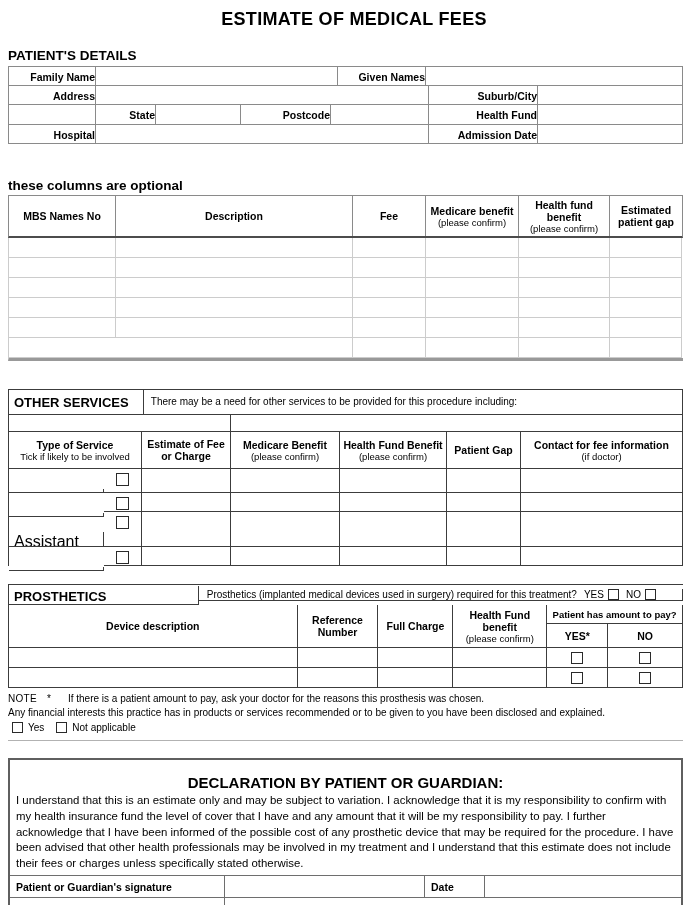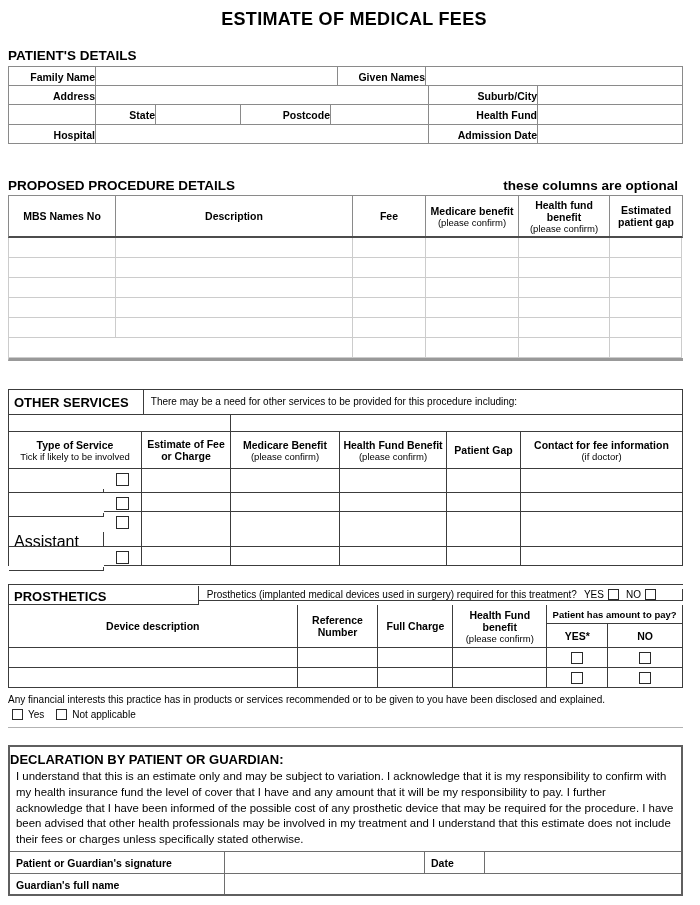--- a/index.html
+++ b/index.html
@@ -86,21 +86,21 @@
   .note-lbl { letter-spacing:.3px; }
   .note-ast { margin-left:10px; }
   .note-txt { margin-left:17px; }
   .note-disc { font-size:10px; line-height:13px; margin-top:1px; }
   .note-opts { display:flex; align-items:center; margin-top:3px; font-size:10px; }
   .note-opts .cb { margin:0 5px 0 4px; }
   .note-opts .opt2 { margin-left:12px; }
 
   
   .decl-box { margin-top:17px; width:675px; border:2px solid #5f5f5f; }
-  .decl-title { font-size:13px; font-weight:bold; text-align:left; padding-top:5px; }
+  .decl-title { font-size:15px; font-weight:bold; text-align:center; padding-top:14px; }
   .decl-body { font-size:11.4px; line-height:15.8px; padding:2px 6px 3px 6px; }
   .sig-table { border-top:1px solid #6e6e6e; }
   .sig-table .row { height:21px; }
   .sig-table .cell { border-color:#6e6e6e; border-bottom:none; border-top:1px solid #6e6e6e; }
   .sig-table .row:first-child .cell { border-top:none; }
   .sig-lbl { font-size:10.5px; font-weight:bold; padding:5px 0 0 6px; }
   .g0{width:215px}.g1{width:200px}.g2{width:60px}
   .flex1{flex:1; border-right:none !important;}
 </style>
 </head>
@@ -136,21 +136,20 @@
     </div>
     <div class="row">
       <div class="cell plbl" style="width:87px">Hospital</div>
       <div class="cell" style="width:333px"></div>
       <div class="cell plbl" style="width:109px">Admission Date</div>
       <div class="cell" style="width:145px"></div>
     </div>
   </div>
 
   <div class="proc-heading-row">
-    <div class="sec-head">PROPOSED PROCEDURE DETAILS</div>
     <div class="opt-note">these columns are optional</div>
   </div>
 
   <div class="proc-table">
     <div class="proc-head">
       <div class="ph c0">
           <div class="ph-t">MBS Names No</div>
         </div>
       <div class="ph c1">
           <div class="ph-t">Description</div>
@@ -353,20 +352,25 @@
       <div class="cell p4 ck">
           <span class="cb cb12"></span>
         </div>
       <div class="cell p5 ck">
           <span class="cb cb12"></span>
         </div>
     </div>
   </div>
 
   <div class="note-area">
+    <div class="note-line">
+      <span class="note-lbl">NOTE</span>
+      <span class="note-ast">*</span>
+      <span class="note-txt">If there is a patient amount to pay, ask your doctor for the reasons this prosthesis was chosen.</span>
+    </div>
     <div class="note-disc">Any financial interests this practice has in products or services recommended or to be given to you have been disclosed and explained.</div>
     <div class="note-opts">
       <span class="cb cb11" style="margin-left:4px"></span>
       <span>Yes</span>
       <span class="cb cb11 opt2"></span>
       <span>Not applicable</span>
     </div>
   </div>
 
   <div class="decl-box">

